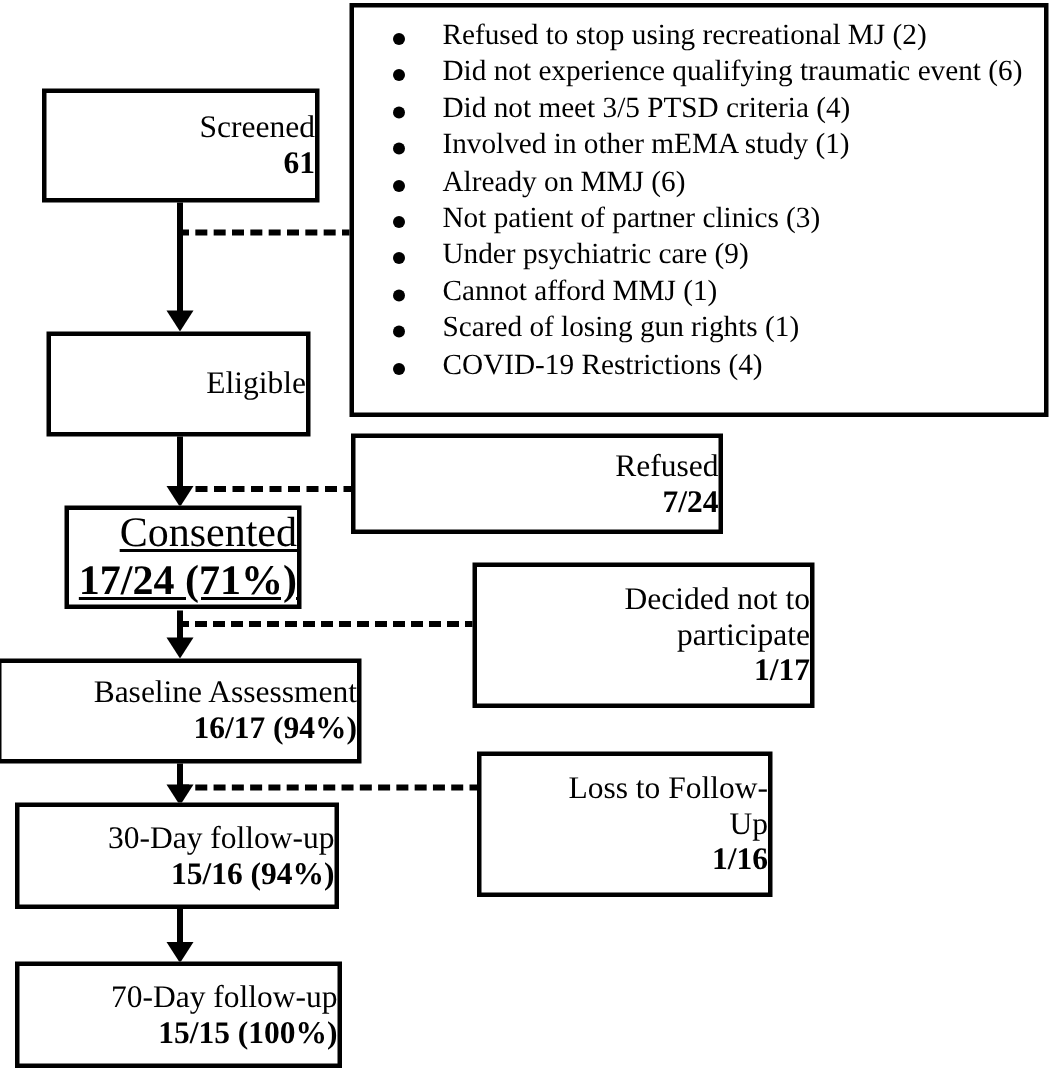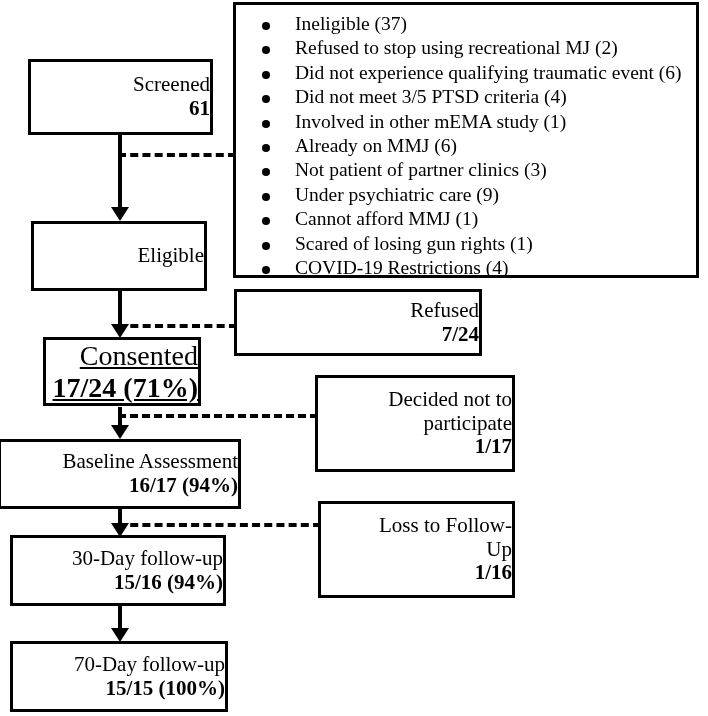--- a/index.html
+++ b/index.html
@@ -99,21 +99,20 @@
     z-index: 1;
   }
 </style>
 </head>
 <body>
 
 <div id="canvas">
 
   <div id="exclusion-box">
     <ul id="exclusion-list">
-      <li>Ineligible (37)</li>
       <li>Refused to stop using recreational MJ (2)</li>
       <li>Did not experience qualifying traumatic event (6)</li>
       <li>Did not meet 3/5 PTSD criteria (4)</li>
       <li>Involved in other mEMA study (1)</li>
       <li>Already on MMJ (6)</li>
       <li>Not patient of partner clinics (3)</li>
       <li>Under psychiatric care (9)</li>
       <li>Cannot afford MMJ (1)</li>
       <li>Scared of losing gun rights (1)</li>
       <li>COVID-19 Restrictions (4)</li>
@@ -147,21 +146,21 @@
   <div class="box" style="left:10px; top:641px; width:218px; height:71px; font-size:21px;">
     <span class="ln lbl">70-Day follow-up</span>
     <span class="ln val">15/15 (100%)</span>
   </div>
 
   <div class="box" style="left:234px; top:289px; width:248px; height:67px; font-size:21px;">
     <span class="ln lbl">Refused</span>
     <span class="ln val">7/24</span>
   </div>
 
-  <div class="box" style="left:315px; top:375px; width:200px; height:97px; font-size:21px;padding-left:36px;">
+  <div class="box" style="left:315px; top:375px; width:228px; height:97px; font-size:21px;padding-left:36px;">
     <span class="ln lbl">Decided not to</span>
     <span class="ln lbl">participate</span>
     <span class="ln val">1/17</span>
   </div>
 
   <div class="box" style="left:318px; top:501px; width:197px; height:97px; font-size:21px;">
     <span class="ln lbl">Loss to Follow-</span>
     <span class="ln lbl">Up</span>
     <span class="ln val">1/16</span>
   </div>

